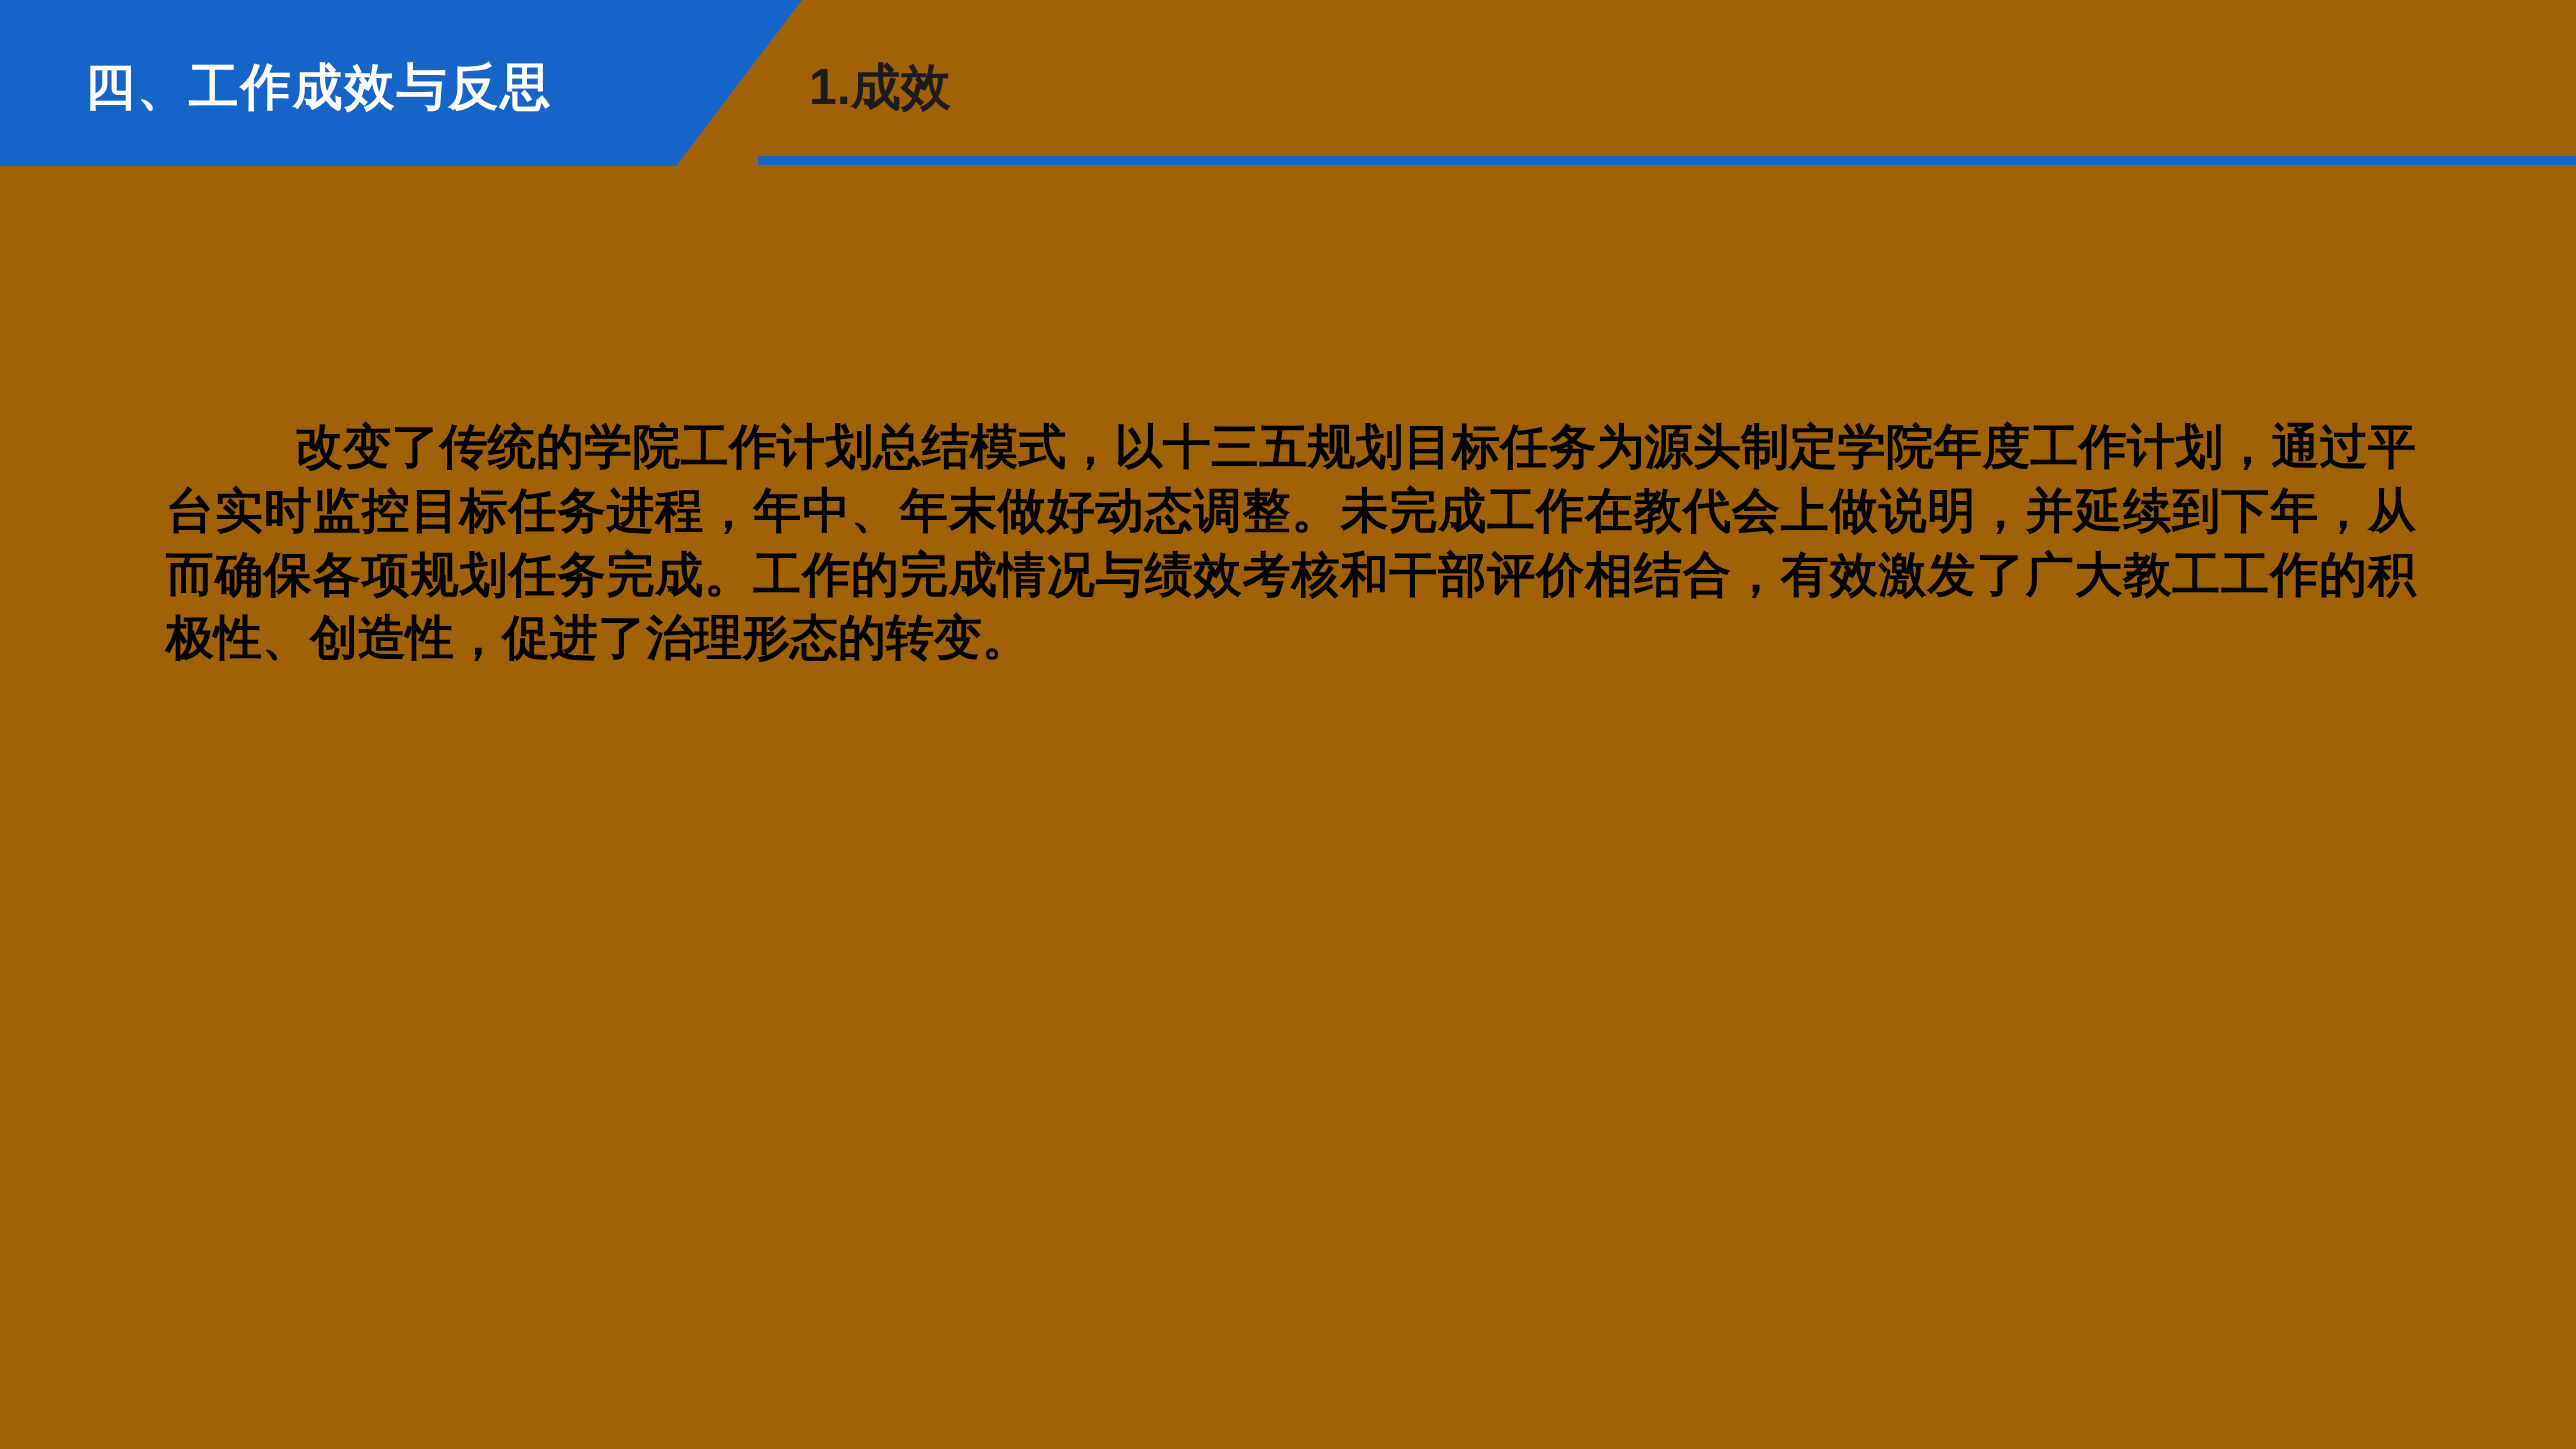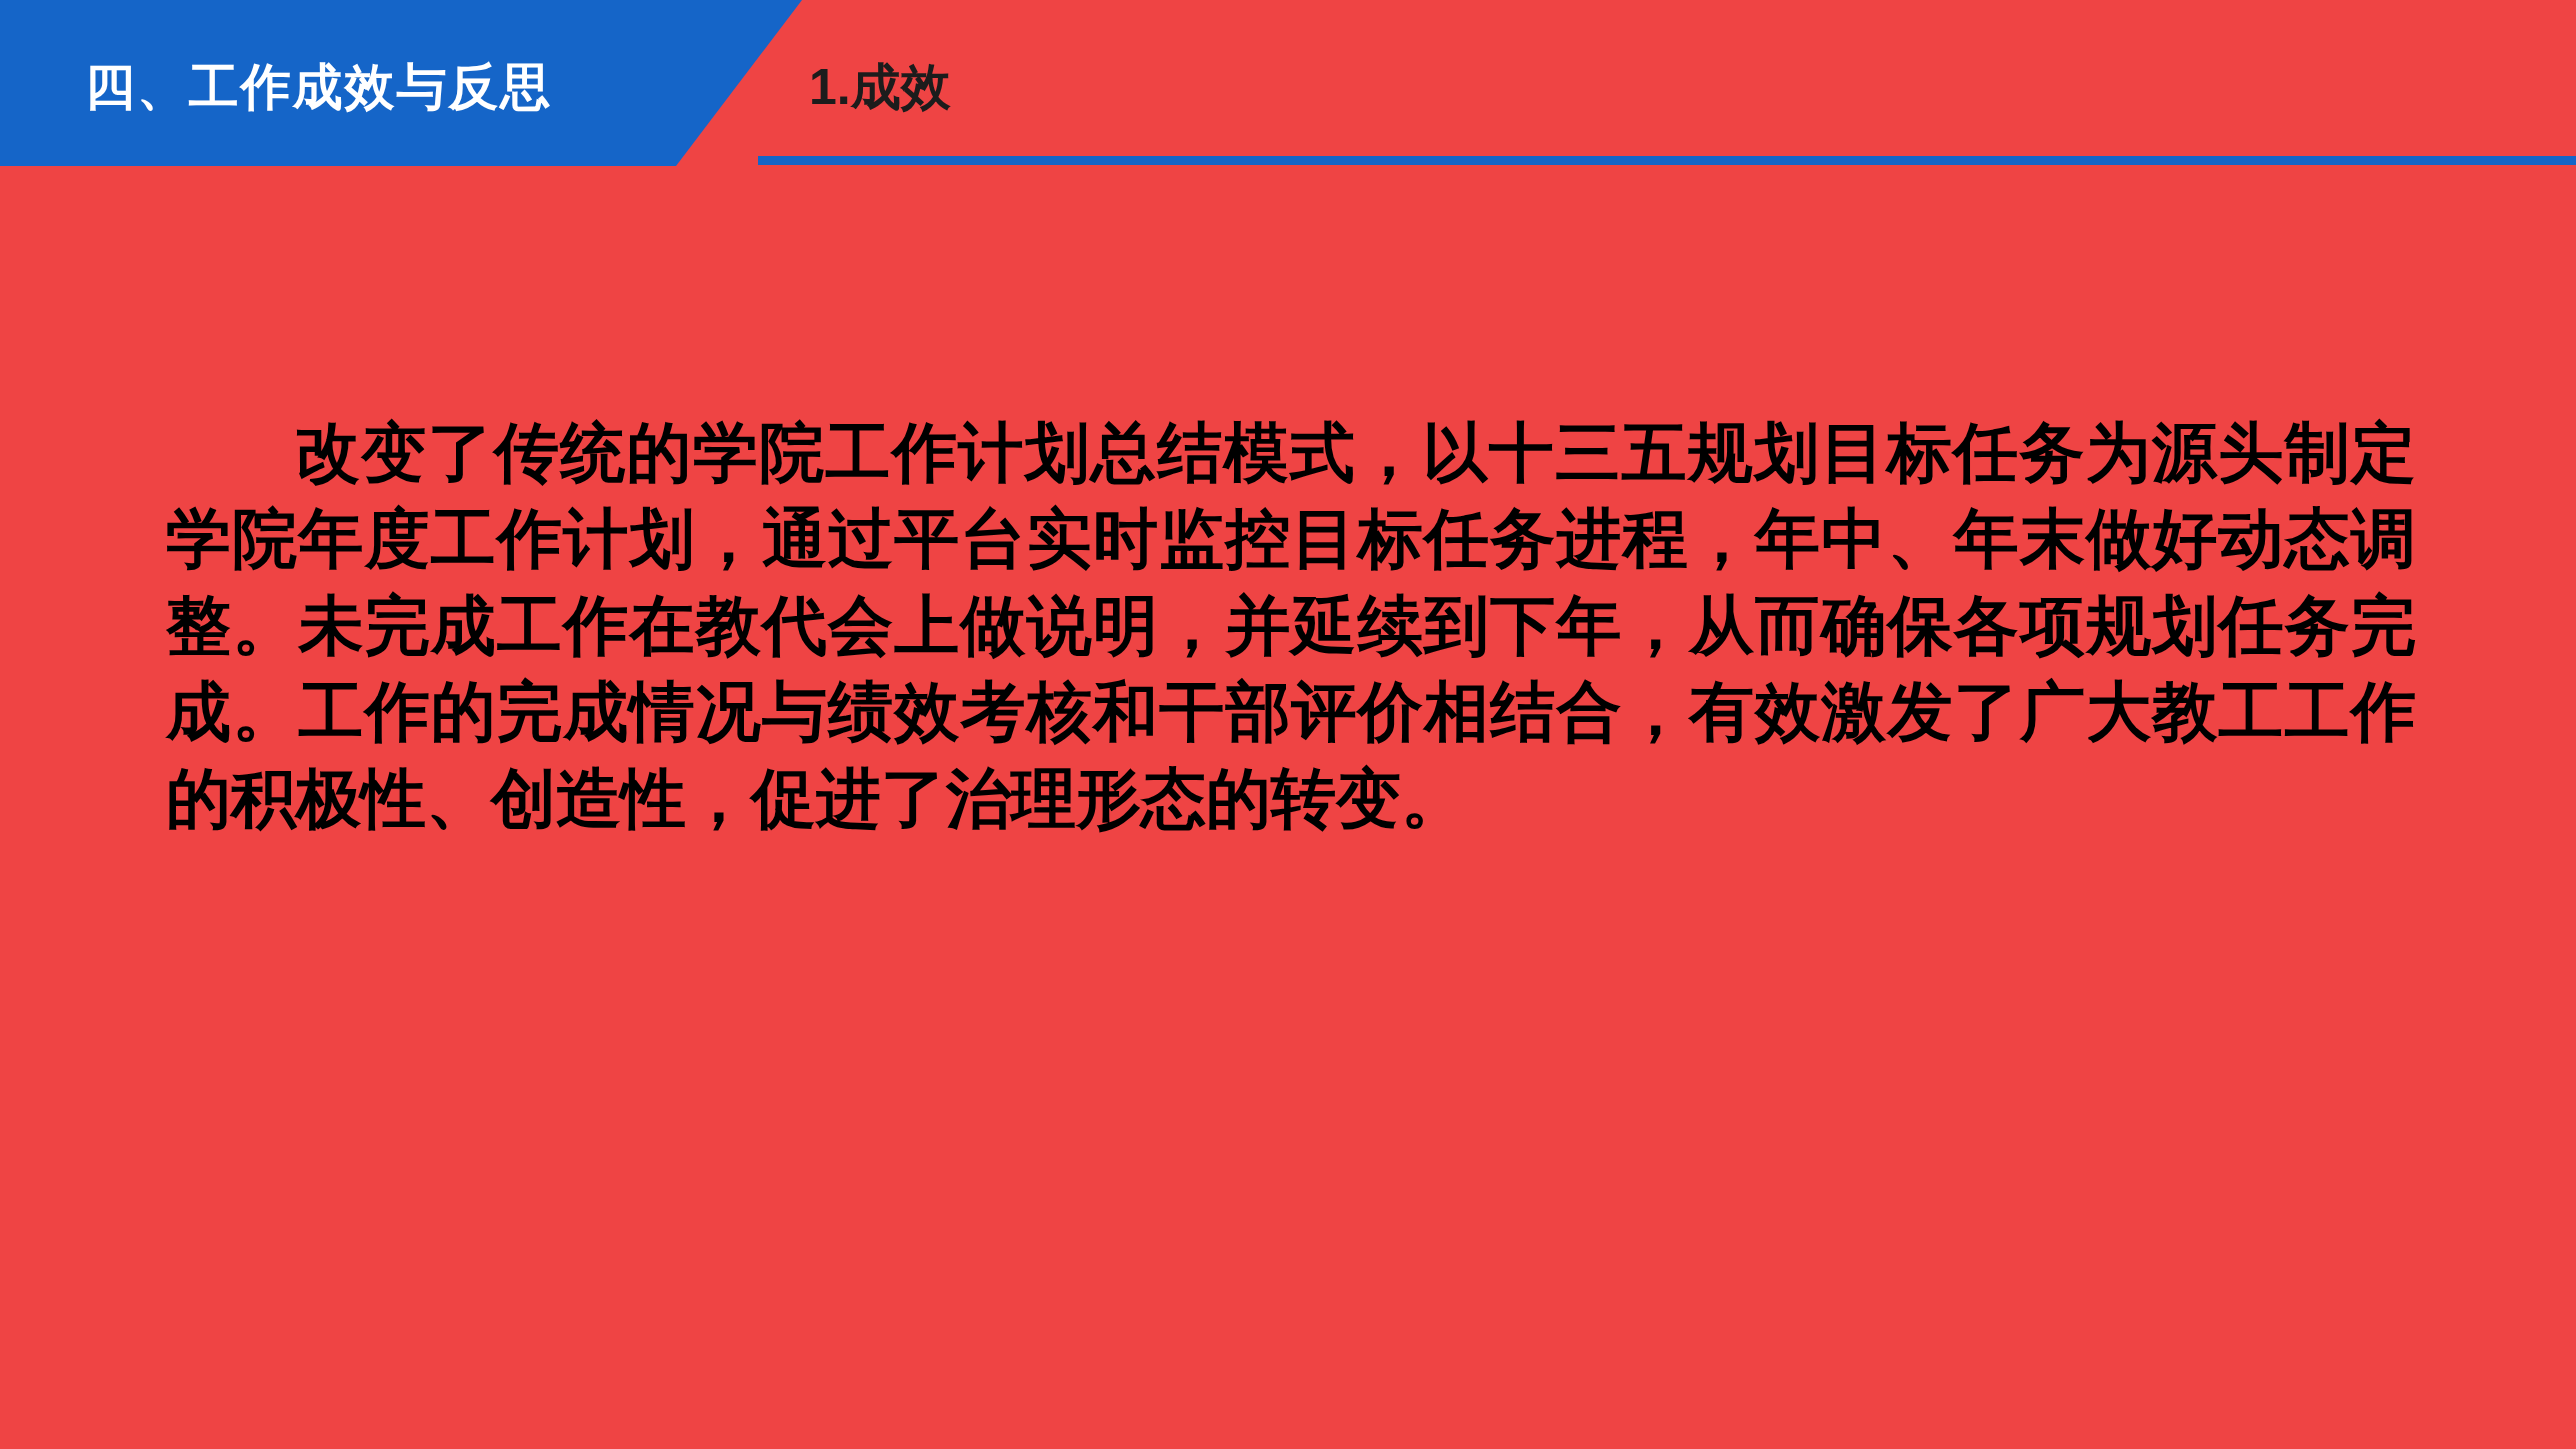--- a/index.html
+++ b/index.html
@@ -11,21 +11,21 @@
     width: 2576px;
     height: 1450px;
     font-family: "Liberation Sans", "DejaVu Sans", sans-serif;
     overflow: hidden;
     position: relative;
   }
 
   .slide {
     position: absolute;
     inset: 0;
-    background: #ef4444;
+    background: #a16207;
   }
 
   
   .header {
     position: absolute;
     left: 0;
     top: 0;
     width: 2576px;
     height: 166px;
   }
@@ -74,22 +74,22 @@
 
   
   .content {
     position: absolute;
     left: 166px;
     top: 415px;
     width: 2250px;
   }
 
   .body-paragraph {
-    font-family: Liberation Mono, monospace;
-    font-size: 65px;
+    font-family: Liberation Sans, sans-serif;
+    font-size: 48px;
     font-weight: bold;
     color: #000000;
     line-height: 1.33;
     text-align: justify;
     text-indent: 129px;
     letter-spacing: 0px;
     margin: 0;
   }
 </style>
 </head>

